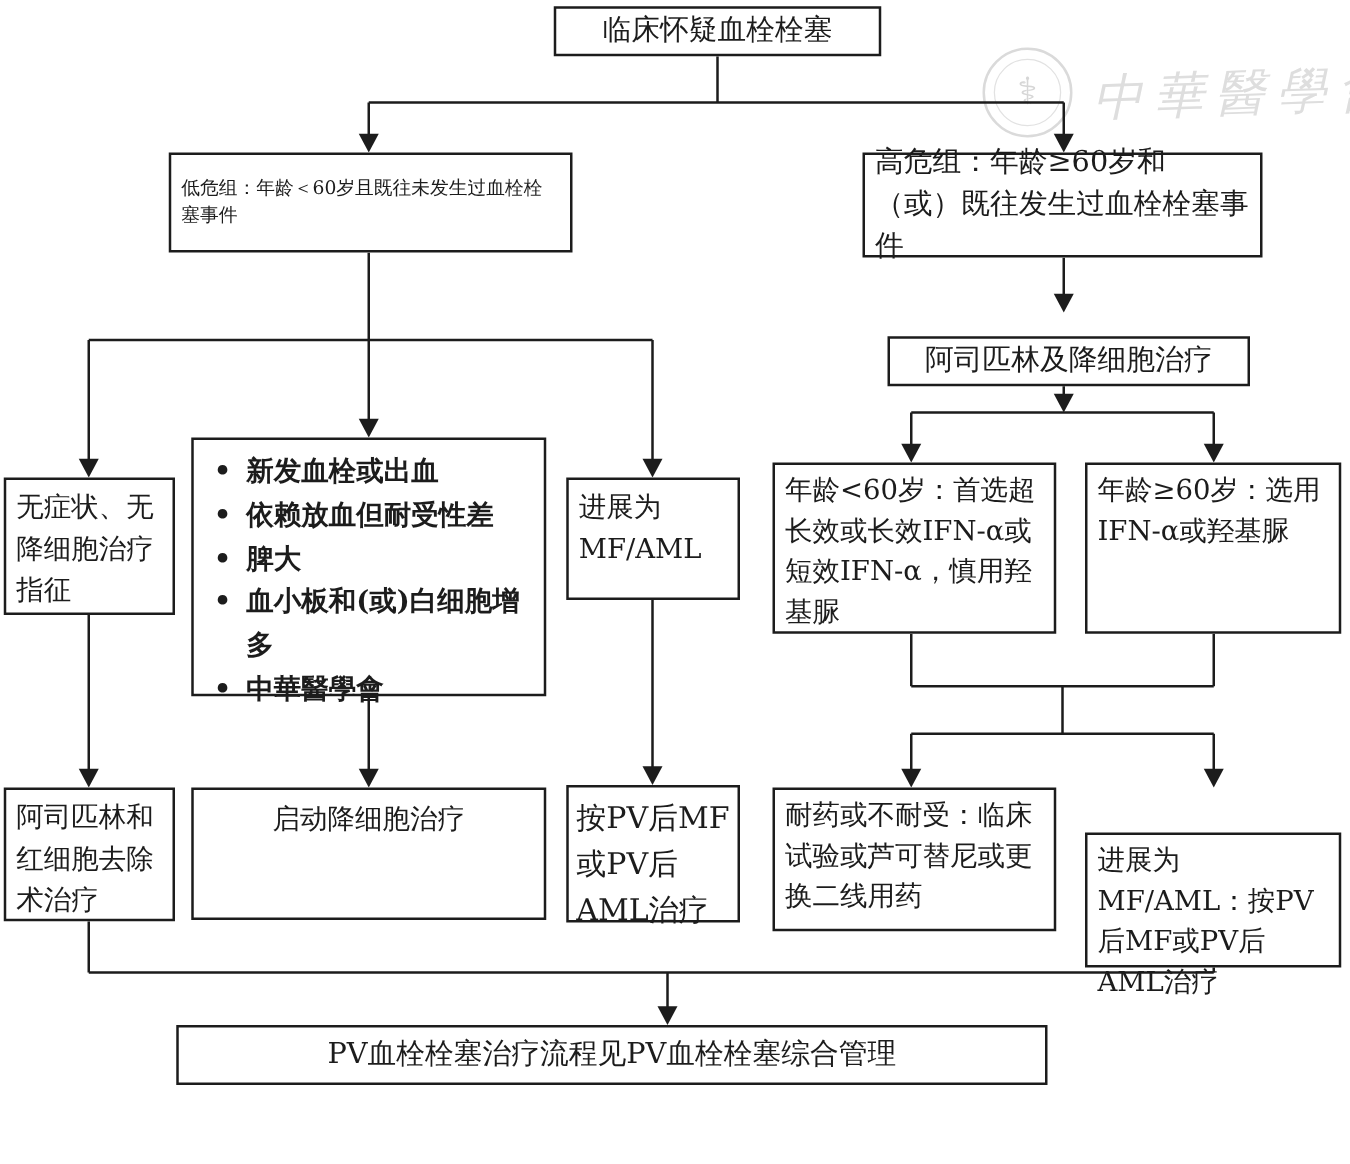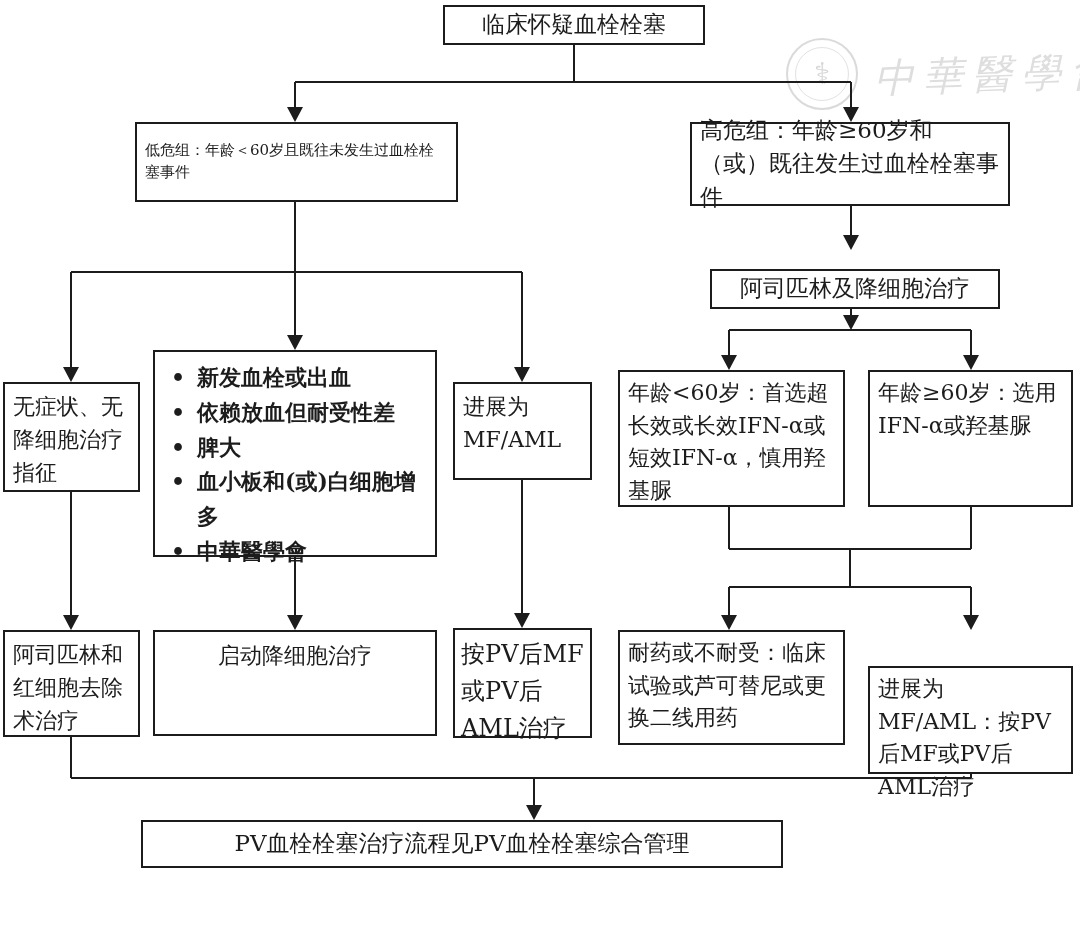--- a/index.html
+++ b/index.html
@@ -30,21 +30,21 @@
   .b-asym           {left:3px;  top:382px;width:137px;height:110px;line-height:1.5;}
   .b-ind            {left:153px;top:350px;width:284px;height:207px;padding:8px 6px 4px 6px;}
   .b-progmf         {left:453px;top:382px;width:139px;height:98px;line-height:1.5;}
   .b-lt60           {left:618px;top:370px;width:227px;height:137px;line-height:1.48;padding:5px 8px;}
   .b-ge60           {left:868px;top:370px;width:205px;height:137px;line-height:1.48;padding:5px 8px;}
   .b-asperyth       {left:3px;  top:630px;width:137px;height:107px;line-height:1.5;}
   .b-startcyto      {left:153px;top:630px;width:284px;height:106px;text-align:center;padding-top:8px;}
   .b-postpv         {left:453px;top:628px;width:139px;height:110px;font-size:24px;line-height:1.55;padding:6px 6px;}
   .b-resist         {left:618px;top:630px;width:227px;height:115px;line-height:1.48;padding:5px 8px;}
   .b-progmfaml      {left:868px;top:630px;width:205px;height:108px;line-height:1.48;padding:5px 8px;margin-top:36px;}
-  .b-final          {left:141px;top:820px;width:642px;height:48px;font-size:23px;}
+  .b-final          {left:141px;top:820px;width:697px;height:48px;font-size:23px;}
 
   ul.ind{margin:0;padding:0;list-style:none;line-height:1.58;font-weight:bold;}
   ul.ind li{position:relative;padding-left:36px;}
   ul.ind li::before{content:"•";position:absolute;left:10px;top:0;}
 </style>
 </head>
 <body>
 
 <div class="stage">
 

